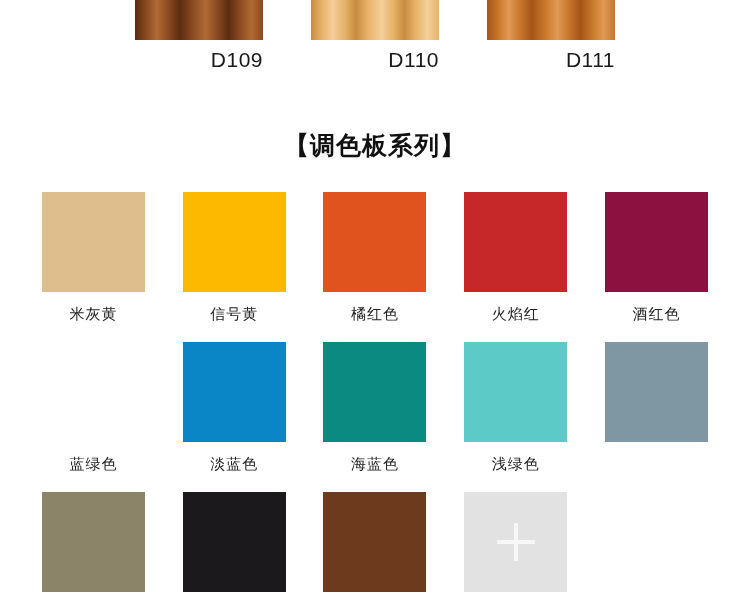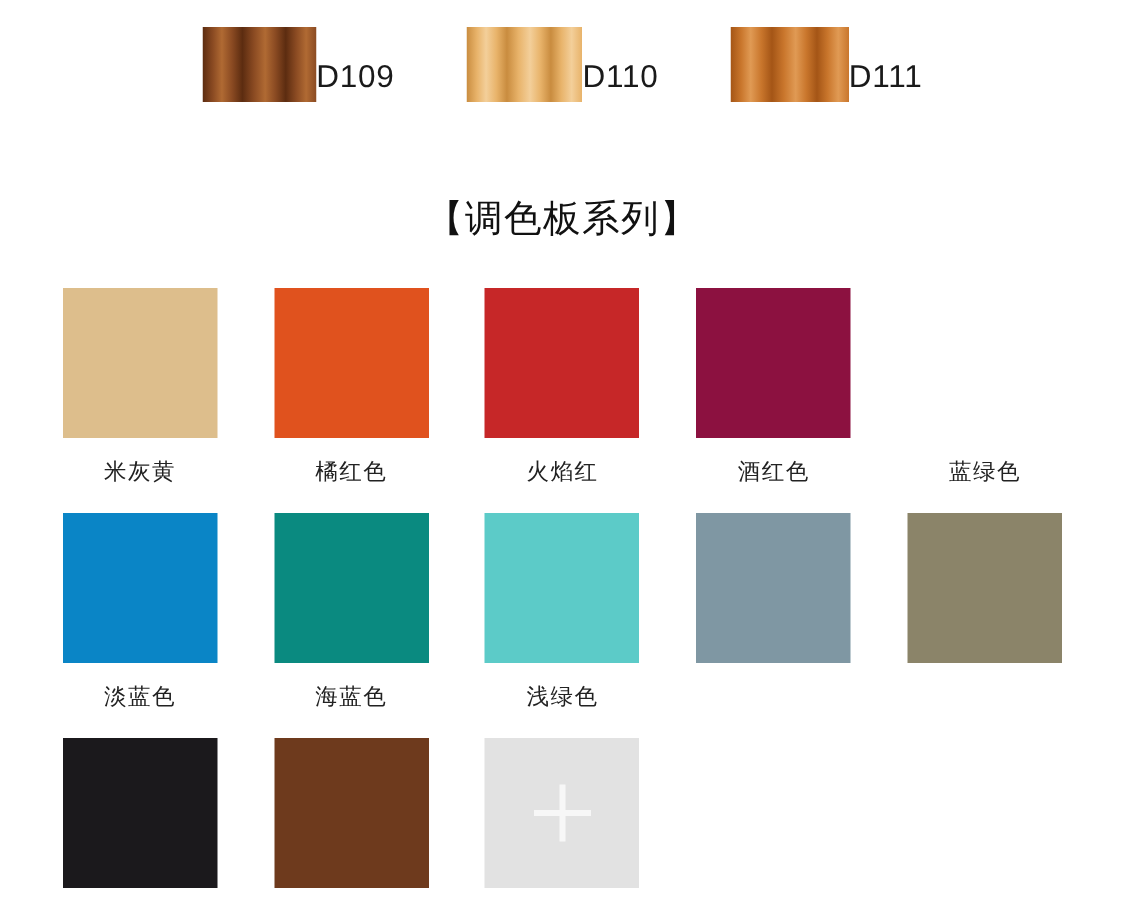--- a/index.html
+++ b/index.html
@@ -25,22 +25,22 @@
     display: flex;
     justify-content: center;
     gap: 48px;
     padding: 0 38px;
     box-sizing: border-box;
     height: 95px;
   }
   .wood-item {
     width: 128px;
     display: flex;
-    flex-direction: row;
-    align-items: center;
+    flex-direction: column;
+    align-items: flex-end;
   }
   .wood-chip {
     width: 128px;
     height: 50px;
     margin-top: -10px;
     position: relative;
     overflow: hidden;
   }
   .wood-chip .grain {
     position: absolute;
@@ -51,21 +51,21 @@
     font-size: 21px;
     color: #1a1a1a;
     font-family: "Liberation Sans", sans-serif;
     letter-spacing: .5px;
   }
 
   
   .section-title {
     text-align: center;
     font-size: 25px;
-    font-weight: normal;
+    font-weight: bold;
     color: #111111;
     margin-top: 34px;
     letter-spacing: 1px;
   }
 
   
   .palette {
     margin-top: 30px;
     padding: 0 40px;
     box-sizing: border-box;
@@ -149,20 +149,24 @@
   </div>
 
   <div class="section-title">【调色板系列】</div>
 
   <div class="palette" id="palette-grid">
       <div class="swatch-cell">
         <div class="swatch" style="background: rgb(221, 190, 140);"></div>
         <div class="swatch-name">米灰黄</div>
       </div>
       <div class="swatch-cell">
+        <div class="swatch" style="background: rgb(252, 185, 0);"></div>
+        <div class="swatch-name">信号黄</div>
+      </div>
+      <div class="swatch-cell">
         <div class="swatch" style="background: rgb(224, 82, 30);"></div>
         <div class="swatch-name">橘红色</div>
       </div>
       <div class="swatch-cell">
         <div class="swatch" style="background: rgb(198, 39, 40);"></div>
         <div class="swatch-name">火焰红</div>
       </div>
       <div class="swatch-cell">
         <div class="swatch" style="background: rgb(140, 17, 64);"></div>
         <div class="swatch-name">酒红色</div>

